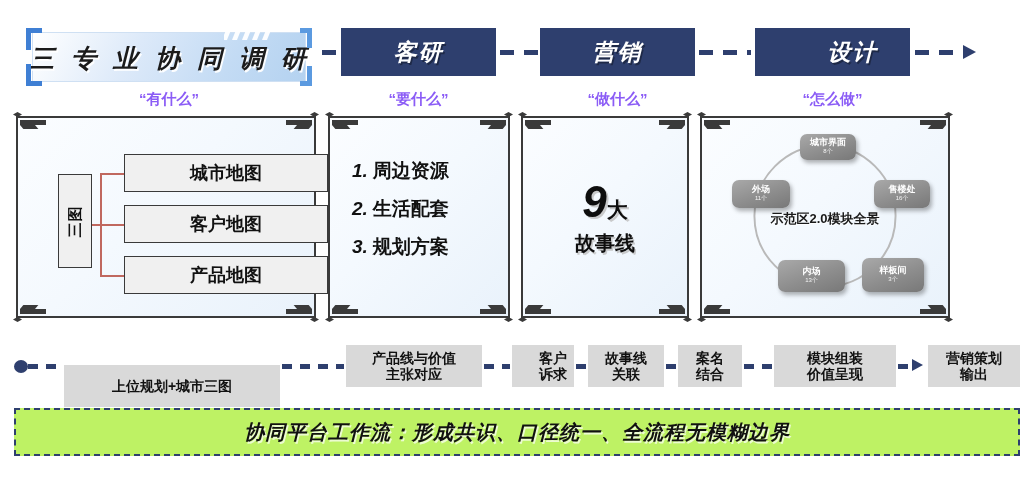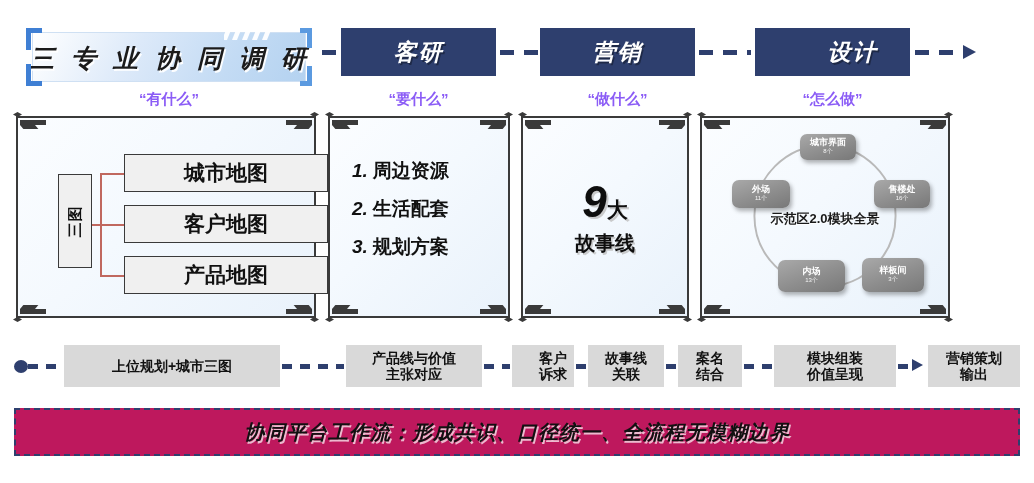--- a/index.html
+++ b/index.html
@@ -140,21 +140,21 @@
     font-size: 15px; font-weight: bold; color: #111;
     letter-spacing: 1px;
   }
   .mapbox {
     position: absolute;
     left: 106px;
     width: 204px; height: 38px;
     background: #f0f0f0;
     border: 1px solid #3a3a3a;
     display: flex; align-items: center; justify-content: center;
-    font-size: 21px; font-weight: bold; color: #111;
+    font-size: 18px; font-weight: bold; color: #111;
   }
   .mb1 { top: 36px; }
   .mb2 { top: 87px; }
   .mb3 { top: 138px; }
   .connector { position: absolute; background: #c0685f; }
 
   
   .numlist { position: absolute; left: 22px; top: 40px; }
   .numlist li {
     list-style: none;
@@ -226,21 +226,21 @@
     border-left: 11px solid #2e3f6e;
     border-top: 6px solid transparent;
     border-bottom: 6px solid transparent;
   }
 
   
   .footer {
     position: absolute;
     left: 14px; top: 408px;
     width: 1006px; height: 48px;
-    background: #be185d;
+    background: #bef264;
     border: 2px dashed #2e3f6e;
     display: flex; align-items: center; justify-content: center;
   }
   .footer span {
     font-size: 20px; font-weight: bold; font-style: italic;
     color: #111; letter-spacing: 1px;
     text-shadow: 1.5px 1.5px 0 rgba(255,255,255,0.7);
     white-space: nowrap;
   }
 </style>
@@ -401,21 +401,21 @@
     <div class="cnt">11个</div>
   </div>
 
   <div class="ccenter">示范区2.0模块全景</div>
 </div>
 
 <div>
   <div class="pdot"></div>
   <div class="pdash" style="left:28px; width:36px;"></div>
 
-  <div class="pbox" style="left:64px; width:216px;">
+  <div class="pbox" style="left:64px; width:216px;margin-top:20px;">
     <span>上位规划+城市三图</span>
   </div>
 
   <div class="pdash" style="left:282px; width:62px;"></div>
 
   <div class="pbox" style="left:346px; width:136px;">
     <div>
       <div>产品线与价值</div>
       <div>主张对应</div>
     </div>

